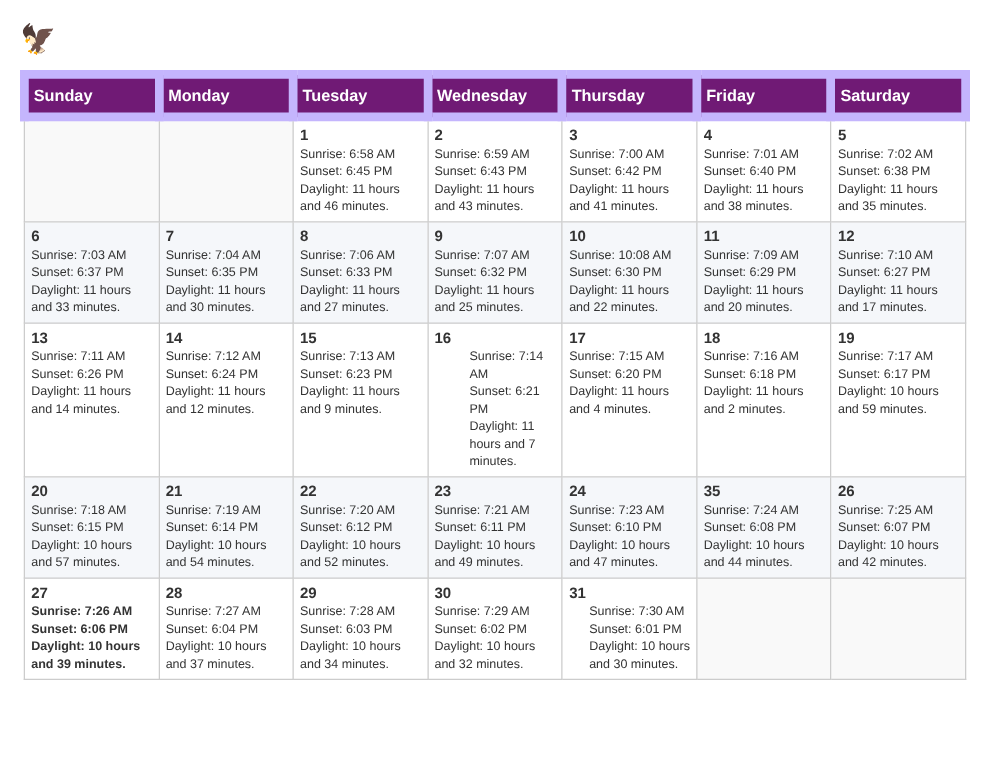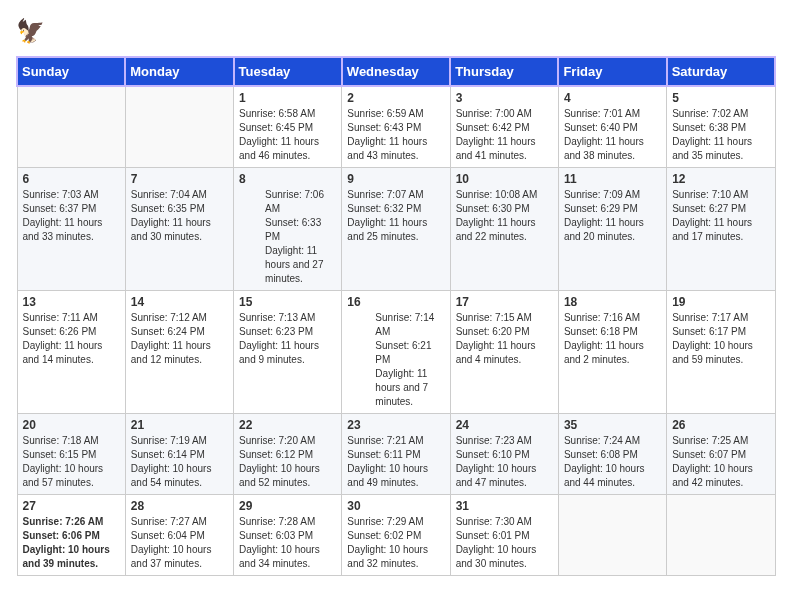--- a/index.html
+++ b/index.html
@@ -45,27 +45,27 @@
     .location {
       font-size: 15px;
       color: #555;
     }
     .calendar {
       width: 100%;
       border-collapse: collapse;
       border: 1px solid #ccc;
     }
     .calendar th {
-      background: #1d4ed8;
+      background: #701a75;
       color: #fff;
       font-size: 13px;
       font-weight: bold;
       padding: 6px 4px;
       text-align: left;
-      border: 2px solid #c4b5fd;
+      border: 7px solid #c4b5fd;
     }
     .calendar td {
       vertical-align: top;
       border: 1px solid #ccc;
       padding: 4px 5px;
       width: 108px;
       font-size: 10.5px;
       color: #333;
       background: #fff;
       min-height: 72px;
@@ -162,21 +162,21 @@
 Daylight: 11 hours and 33 minutes.</div>
         </td>
         <td>
           <span class="day-number">7</span>
           <div class="day-info" style="white-space: pre-line;">Sunrise: 7:04 AM
 Sunset: 6:35 PM
 Daylight: 11 hours and 30 minutes.</div>
         </td>
         <td>
           <span class="day-number">8</span>
-          <div class="day-info" style="white-space: pre-line; margin-left: 26px;">Sunrise: 7:06 AM
+          <div class="day-info" style="white-space: pre-line;">Sunrise: 7:06 AM
 Sunset: 6:33 PM
 Daylight: 11 hours and 27 minutes.</div>
         </td>
         <td>
           <span class="day-number">9</span>
           <div class="day-info" style="white-space: pre-line;">Sunrise: 7:07 AM
 Sunset: 6:32 PM
 Daylight: 11 hours and 25 minutes.</div>
         </td>
         <td>
@@ -306,21 +306,21 @@
 Daylight: 10 hours and 34 minutes.</div>
         </td>
         <td>
           <span class="day-number">30</span>
           <div class="day-info" style="white-space: pre-line;">Sunrise: 7:29 AM
 Sunset: 6:02 PM
 Daylight: 10 hours and 32 minutes.</div>
         </td>
         <td>
           <span class="day-number">31</span>
-          <div class="day-info" style="white-space: pre-line;">Sunrise: 7:30 AM
+          <div class="day-info" style="white-space: pre-line; margin-left: 16px;">Sunrise: 7:30 AM
 Sunset: 6:01 PM
 Daylight: 10 hours and 30 minutes.</div>
         </td>
         <td class="empty-cell"></td>
         <td class="empty-cell"></td>
       </tr>
     </tbody>
 </table>
 
 </body></html>

